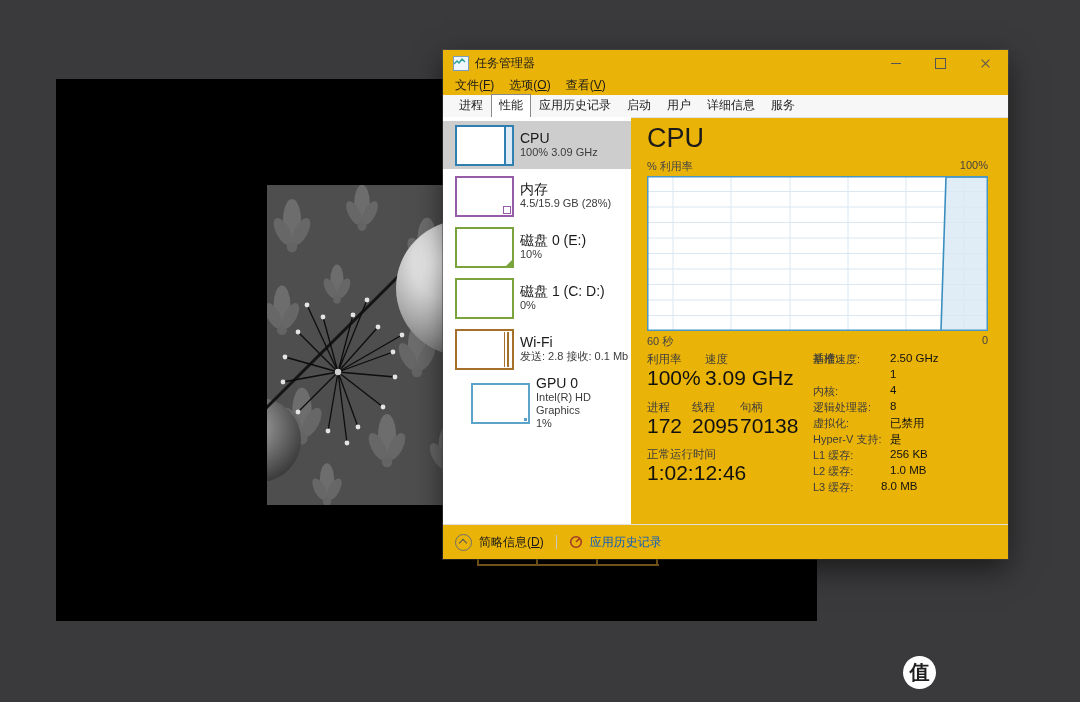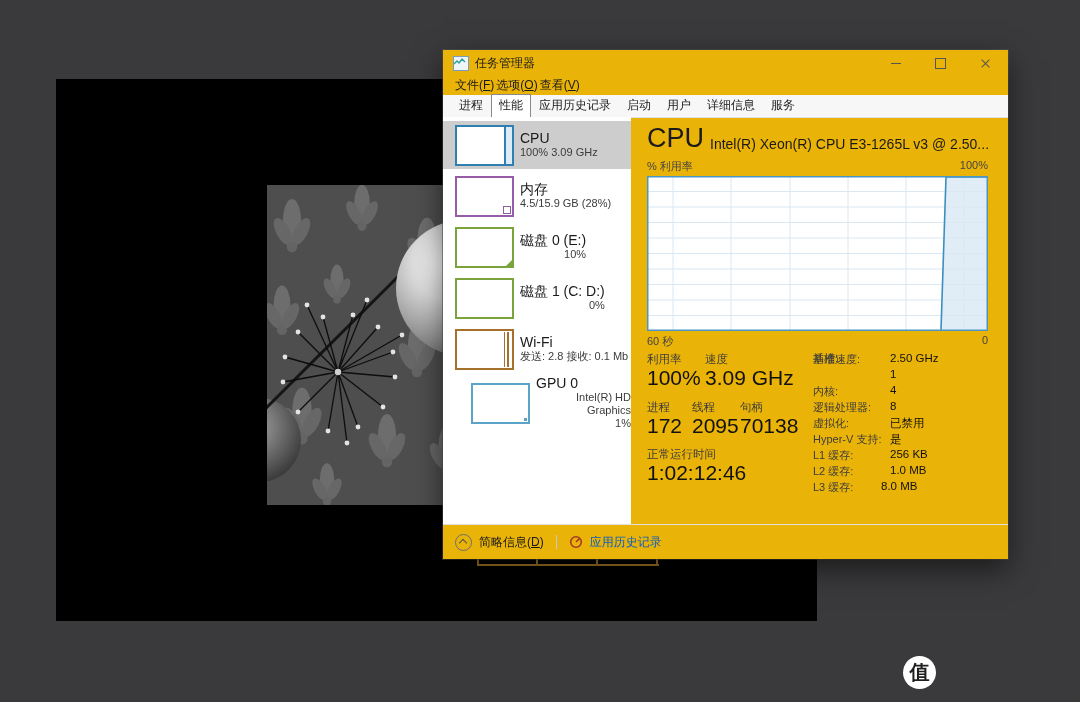--- a/index.html
+++ b/index.html
@@ -28,21 +28,21 @@
   .win-controls{margin-left:auto;display:flex;height:100%;}
   .win-btn{width:45px;height:100%;display:flex;align-items:center;justify-content:center;cursor:default;}
   .glyph-min{width:10px;height:1px;background:#555;}
   .glyph-max{width:9px;height:9px;border:1px solid #555;}
   .glyph-close{position:relative;width:11px;height:11px;}
   .glyph-close::before,.glyph-close::after{content:"";position:absolute;left:5px;top:0;width:1px;height:11px;background:#555;}
   .glyph-close::before{transform:rotate(45deg);}
   .glyph-close::after{transform:rotate(-45deg);}
 
   .menubar{position:absolute;left:0;top:26px;right:0;height:19px;display:flex;align-items:center;
-           padding-left:12px;gap:2px;font-size:12px;}
+           padding-left:12px;gap:15px;font-size:12px;}
   .menu-item{cursor:default;}
 
   .tabbar{position:absolute;left:0;top:45px;right:0;height:22px;background:#f7f7f7;
           border-bottom:1px solid #e2e2e2;display:flex;align-items:center;padding-left:8px;font-size:12px;}
   .tab{padding:2px 7px 3px 7px;border:1px solid transparent;cursor:default;}
   .tab.active{background:#fff;border:1px solid #8a8a8a;}
 
   
   .sidebar{position:absolute;left:0;top:67px;width:188px;bottom:34px;background:#fff;
            display:flex;flex-direction:column;gap:3px;padding-top:4px;box-sizing:border-box;}
@@ -57,21 +57,21 @@
   .t-gpu{border:2px solid #5ba3c9;}
   .cpu-shade{position:absolute;top:0;bottom:0;right:0;width:6px;background:#dcebf5;}
   .cpu-line{position:absolute;top:0;bottom:0;right:6px;width:2px;background:#2f7fb0;}
   .mem-notch{position:absolute;right:1px;bottom:1px;width:6px;height:6px;border:1.5px solid #985ba5;}
   .disk-notch{position:absolute;right:0;bottom:0;width:0;height:0;border-left:6px solid transparent;border-bottom:6px solid #7aa33c;}
   .wifi-s1{position:absolute;top:1px;bottom:1px;right:3px;width:2px;background:#a5702c;}
   .wifi-s2{position:absolute;top:1px;bottom:1px;right:7px;width:1.5px;background:#a5702c;}
   .gpu-dot{position:absolute;right:1px;bottom:1px;width:3px;height:3px;background:#5ba3c9;}
   .side-text{margin-left:6px;line-height:15px;}
   .side-name{font-size:14px;}
-  .side-sub{font-size:11px;color:#3c3c3c;line-height:13px;text-align:right;}
+  .side-sub{font-size:11px;color:#3c3c3c;line-height:13px;}
 
   
   .main{position:absolute;left:190px;top:67px;right:0;bottom:34px;}
   .main-title{position:absolute;left:14px;top:6px;font-size:27px;font-weight:400;}
   .main-subtitle{position:absolute;left:77px;top:19px;font-size:14px;}
   .axis-label{position:absolute;font-size:11px;color:#444;}
   .y-label{left:14px;top:42px;}
   .y-max{left:0;top:42px;width:355px;text-align:right;}
   .chart-wrap{position:absolute;left:14px;top:59px;width:341px;height:155px;}
   .x-left{left:14px;top:217px;text-align:right;}
@@ -272,21 +272,20 @@
         <div class="side-text">
           <div class="side-name">GPU 0</div>
           <div class="side-sub">Intel(R) HD Graphics</div>
           <div class="side-sub">1%</div>
         </div>
       </div>
     </div>
 
     <div class="main">
       <div class="main-title">CPU</div>
-      <div class="main-subtitle">Intel(R) Xeon(R) CPU E3-1265L v3 @ 2.50...</div>
 
       <div class="axis-label y-label">% 利用率</div>
       <div class="axis-label y-max">100%</div>
 
       <div class="chart-wrap">
         <svg width="341" height="155" viewBox="0 0 341 155">
           <rect x="1" y="1" width="339" height="153" fill="#ffffff"></rect>
           <polygon points="294,154 299,1 340,1 340,154" fill="#e0edf6"></polygon>
           <g stroke="#d9e8f2" stroke-width="1">
             <line x1="1" y1="15.5" x2="340" y2="15.5"></line>

